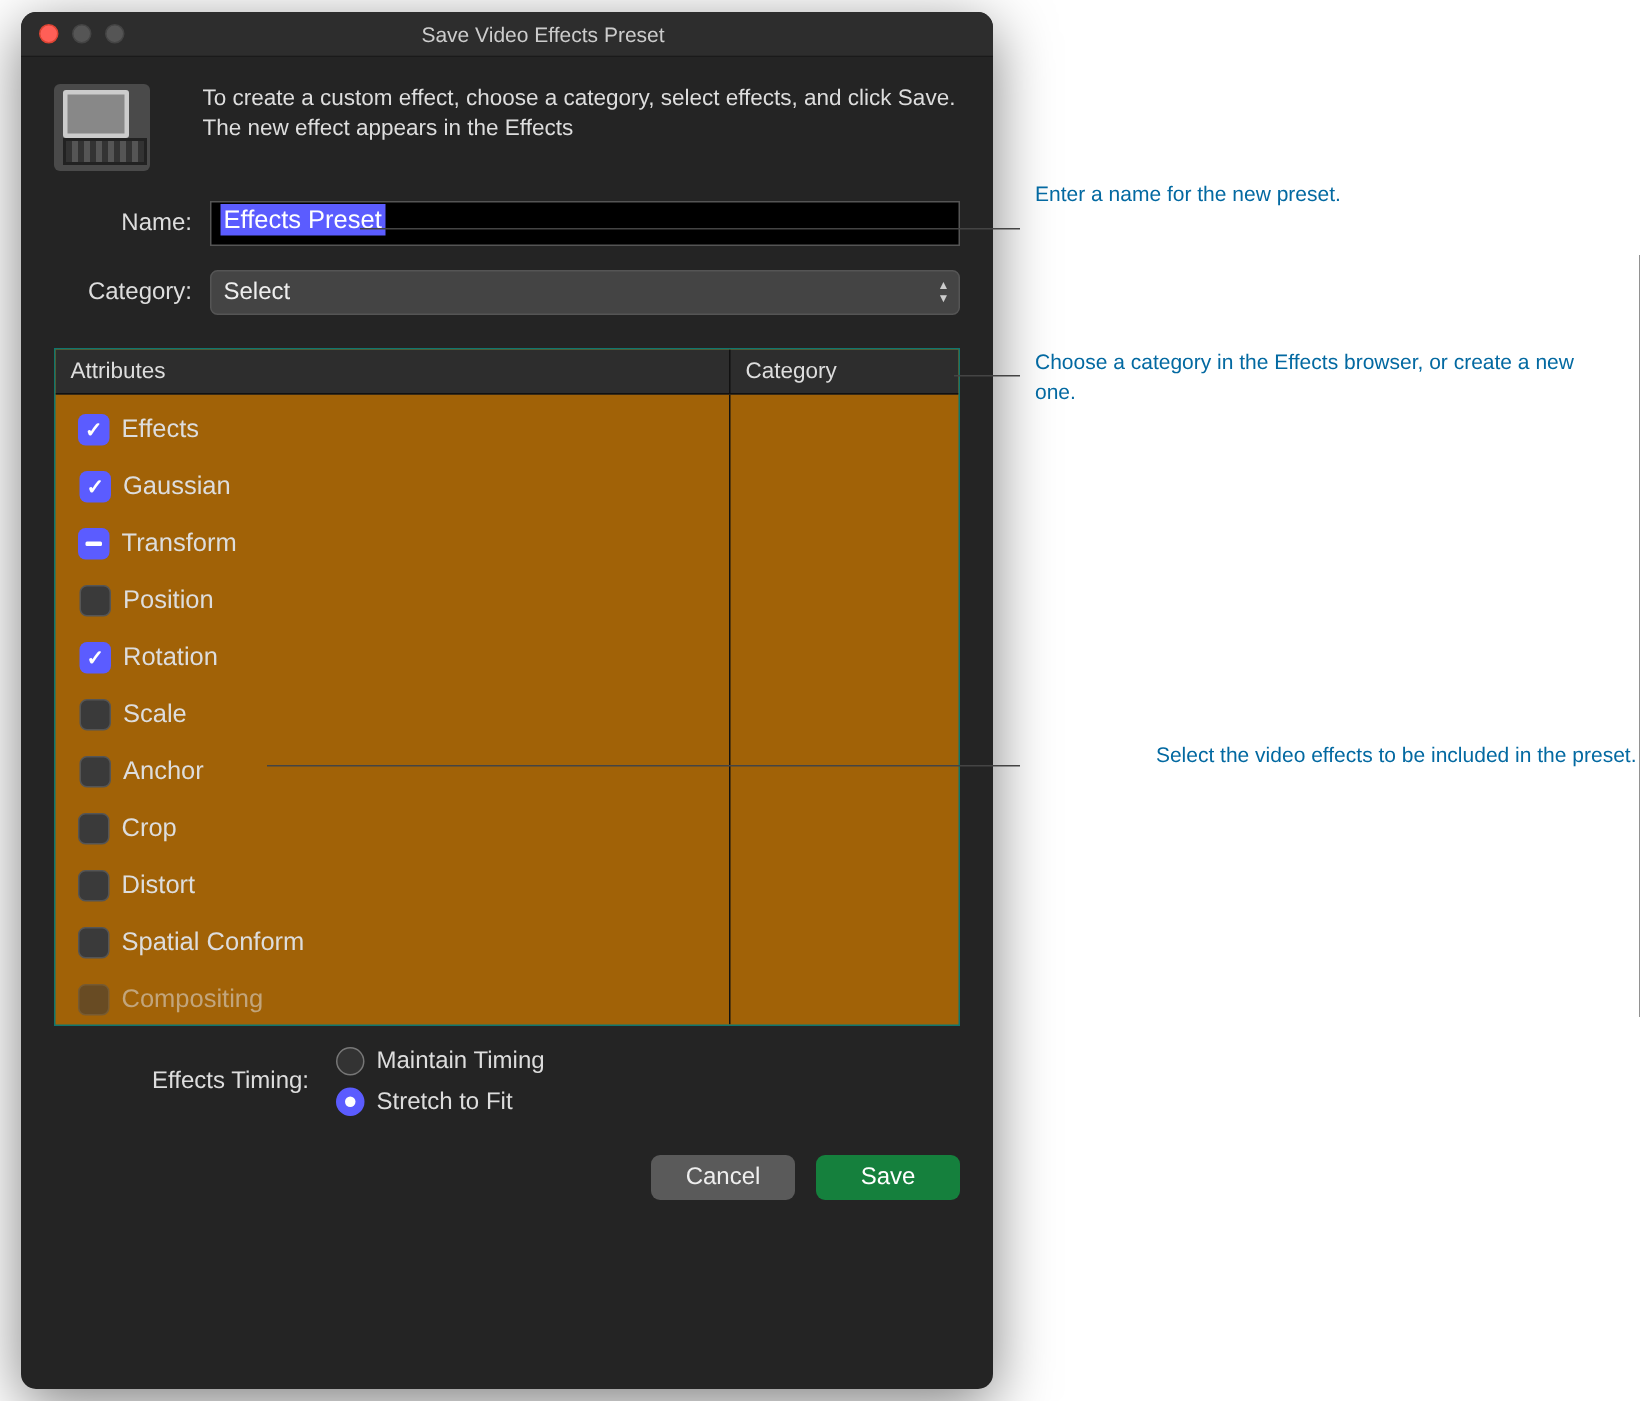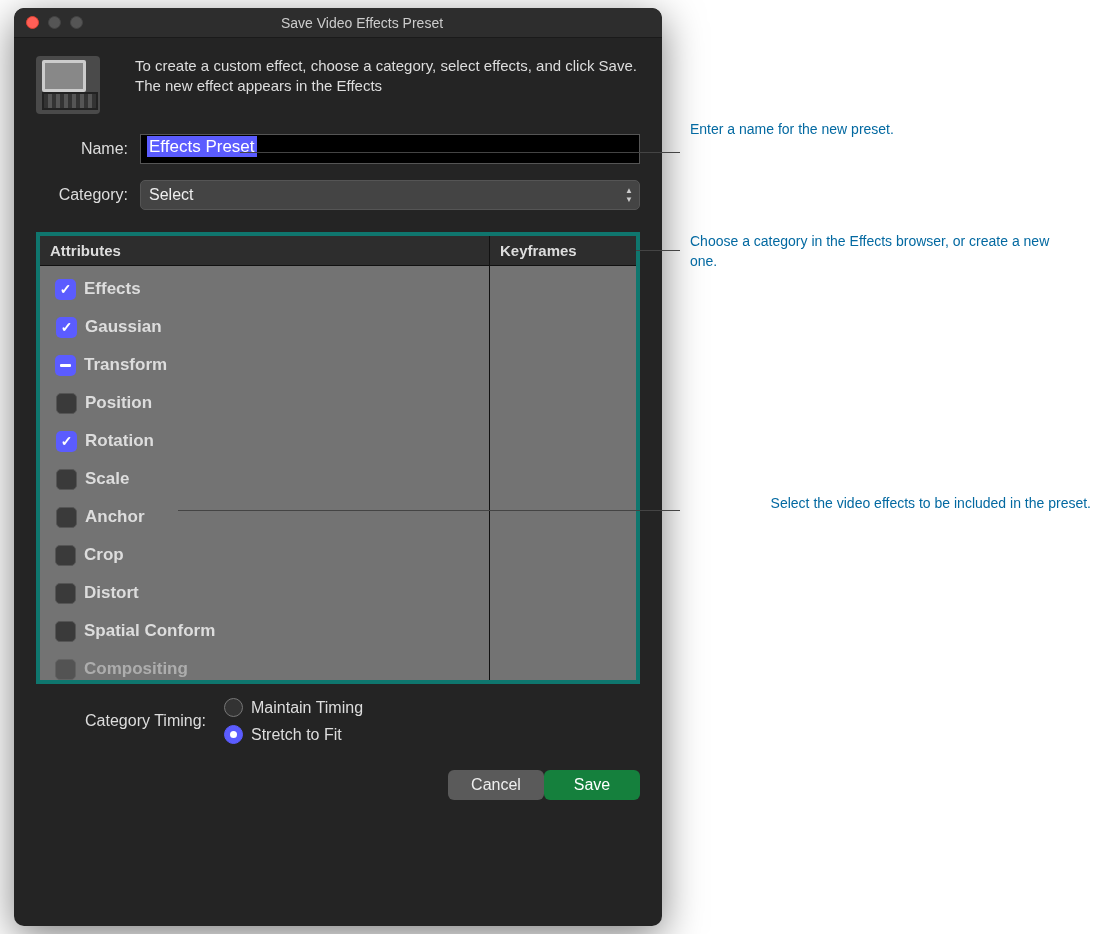--- a/index.html
+++ b/index.html
@@ -133,26 +133,25 @@
     display: flex;
     flex-direction: column;
     gap: 1px;
     font-size: 8px;
     color: #ccc;
     line-height: 1;
   }
   .attrs-panel {
     margin: 14px 22px 0 22px;
     height: 452px;
-    border: 4px solid #0f766e;
-    background: #737373;
+    border: 1px solid #0f766e;
+    background: #a16207;
     display: flex;
     flex-direction: column;
     overflow: hidden;
-    font-weight: bold;
   }
   .attrs-header {
     display: flex;
     background: #2d2d2d;
     border-bottom: 1px solid #111;
     font-size: 15px;
     color: #ddd;
   }
   .col-attr { flex: 0 0 450px; padding: 6px 10px; border-right: 1px solid #111; }
   .col-keyf { flex: 1; padding: 6px 10px; }
@@ -202,21 +201,21 @@
     border: 1px solid #777;
     background: #333;
     display:flex;align-items:center;justify-content:center;
     flex-shrink:0;
   }
   .radio.sel { background: #5b5cff; border-color:#5b5cff; }
   .radio.sel::after { content:""; width:7px;height:7px;border-radius:50%; background:#fff; }
   .buttons {
     display: flex;
     justify-content: flex-end;
-    gap: 0;
+    gap: 14px;
     padding: 20px 22px;
   }
   .btn {
     min-width: 96px;
     height: 30px;
     border-radius: 6px;
     font-size: 16px;
     display:flex;align-items:center;justify-content:center;
   }
   .btn.cancel { background:#5a5a5a; color:#eee; }
@@ -267,21 +266,21 @@
       <span class="arrows">
         <span>▲</span>
           <span>▼</span>
       </span>
     </div>
   </div>
 
   <div class="attrs-panel">
     <div class="attrs-header">
       <div class="col-attr">Attributes</div>
-      <div class="col-keyf">Keyframes</div>
+      <div class="col-keyf">Category</div>
     </div>
     <div class="attrs-body">
       <div class="attrs-left">
         <div class="tree-row">
           <div class="chk checked"></div>
           <span>Effects</span>
         </div>
         <div class="tree-row child">
           <div class="chk checked"></div>
           <span>Gaussian</span>
@@ -321,21 +320,21 @@
         <div class="tree-row" style="opacity:0.55">
           <div class="chk empty"></div>
           <span>Compositing</span>
         </div>
       </div>
       <div class="attrs-right"></div>
     </div>
   </div>
 
   <div class="keyframe-row">
-    <div style="width:170px;text-align:right;">Category Timing:</div>
+    <div style="width:170px;text-align:right;">Effects Timing:</div>
     <div class="radio-group">
       <div class="radio-item">
         <div class="radio"></div>
         <span>Maintain Timing</span>
       </div>
       <div class="radio-item">
         <div class="radio sel"></div>
         <span>Stretch to Fit</span>
       </div>
     </div>

